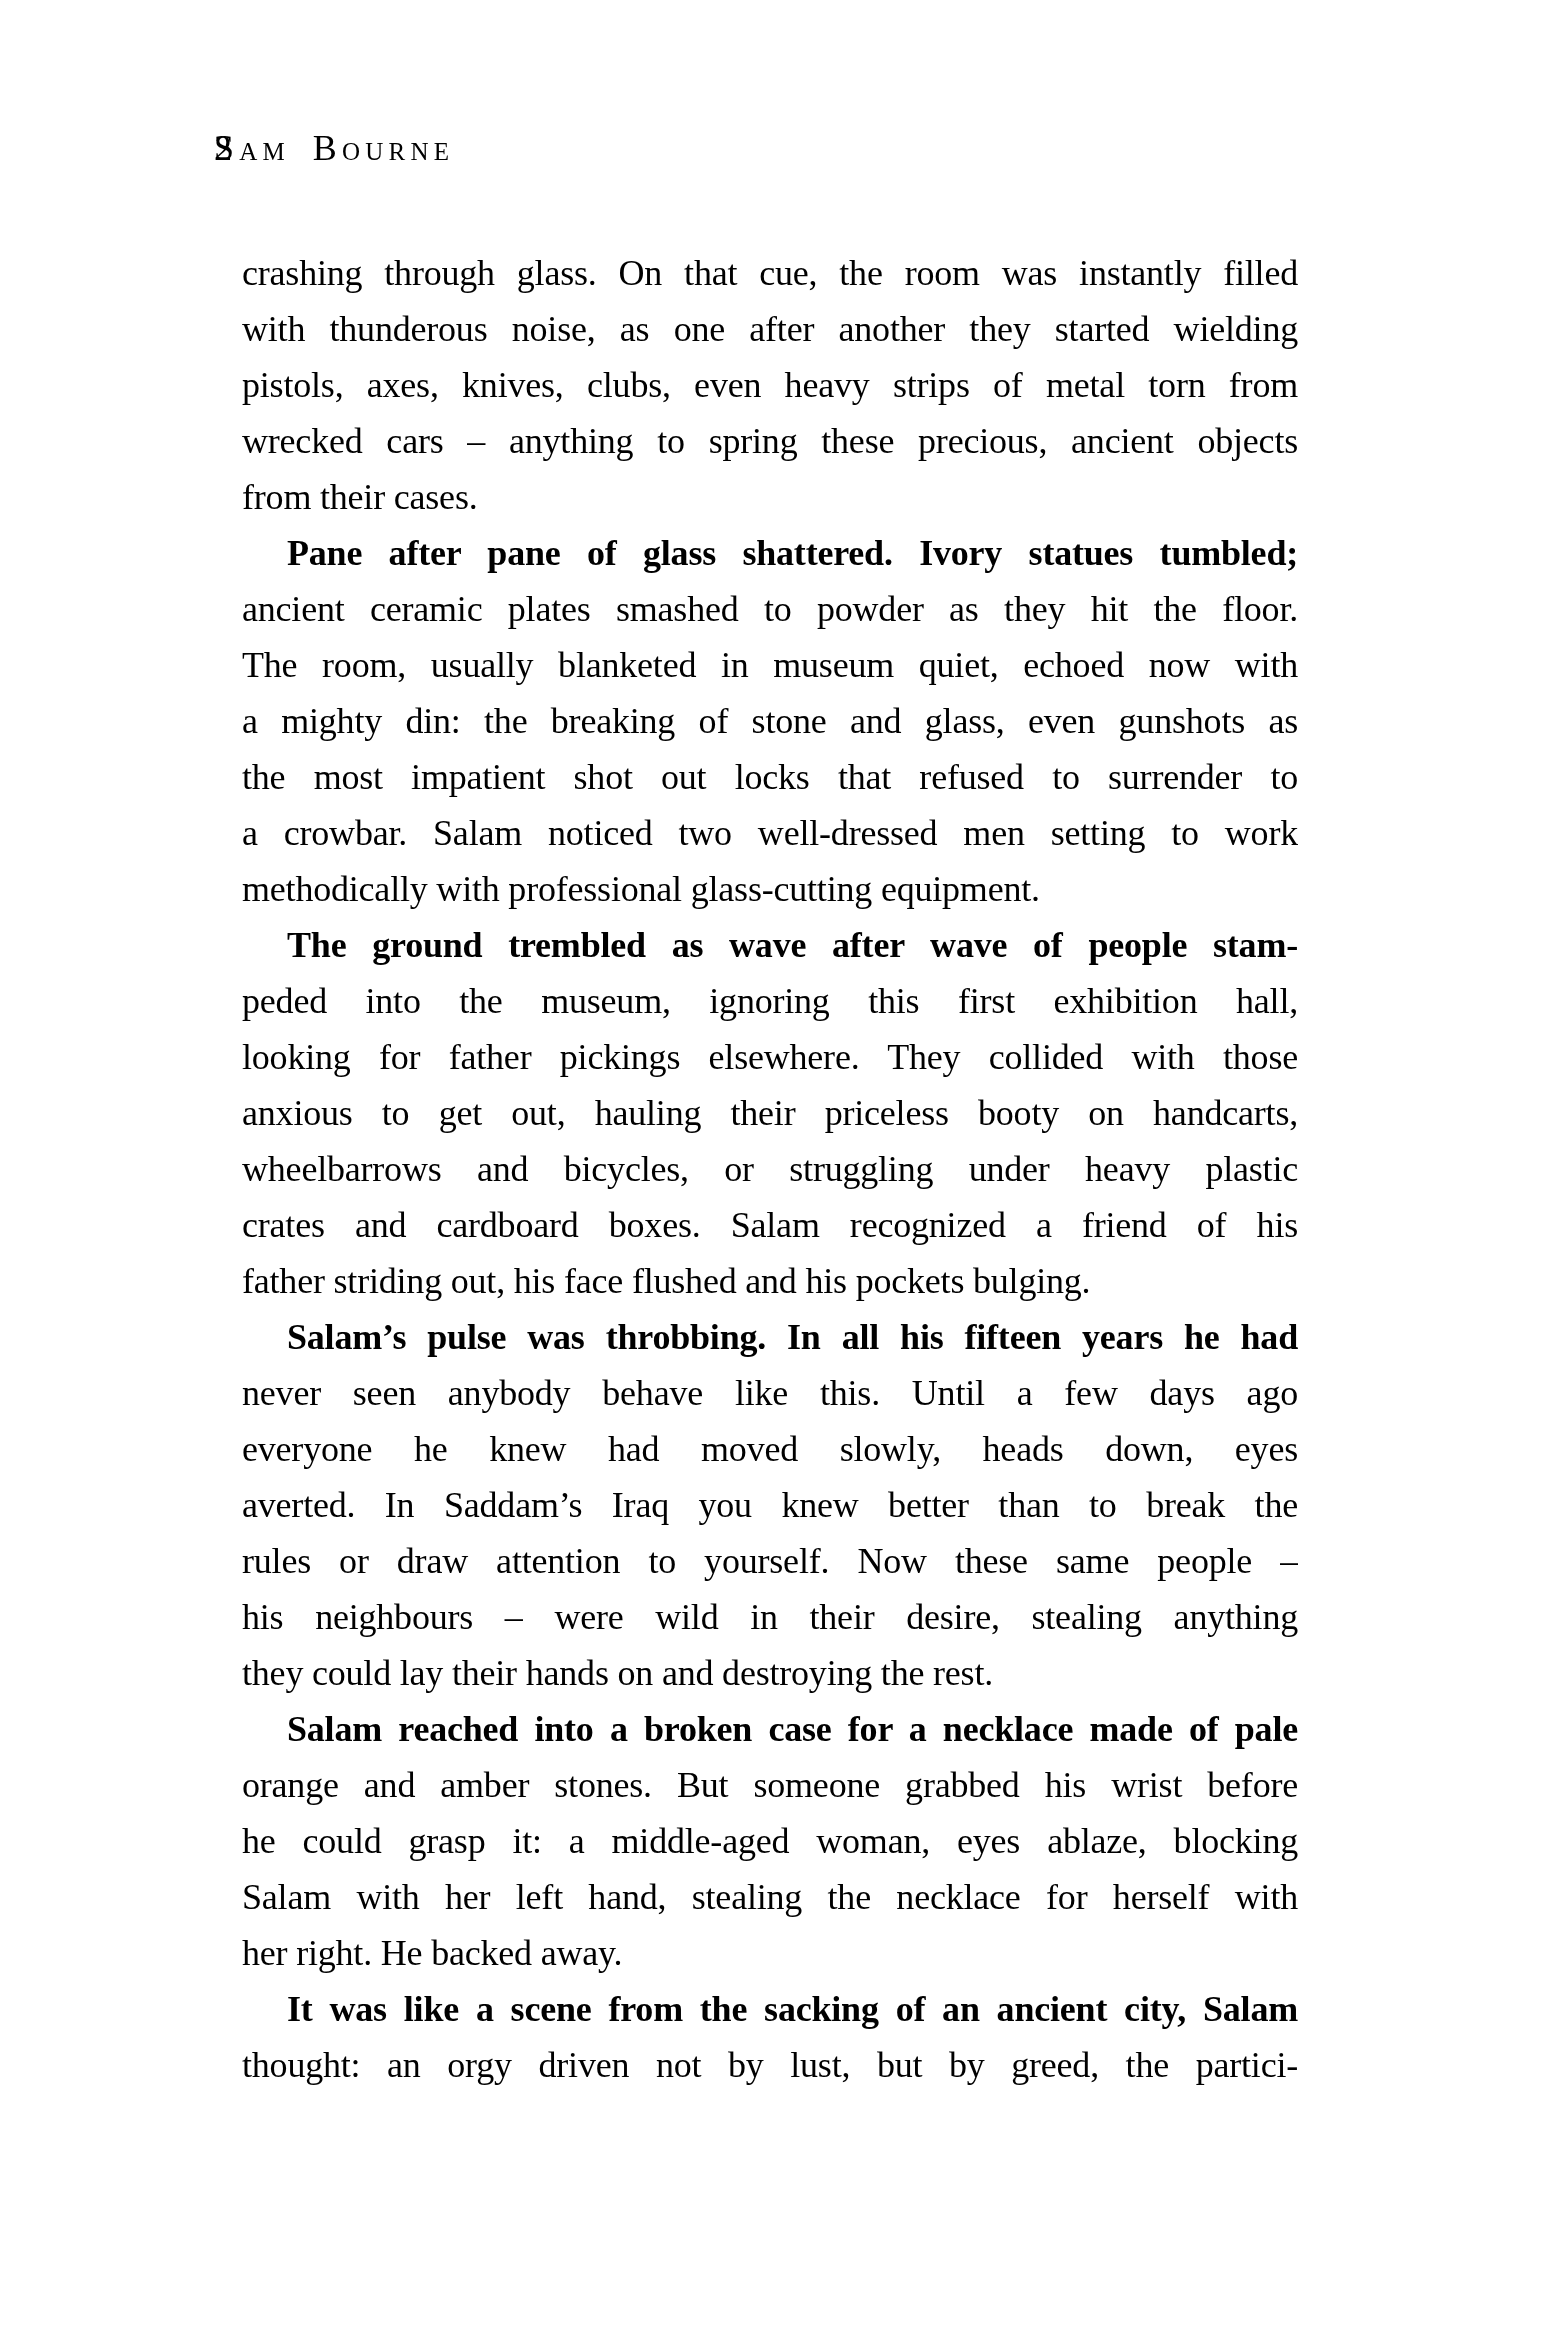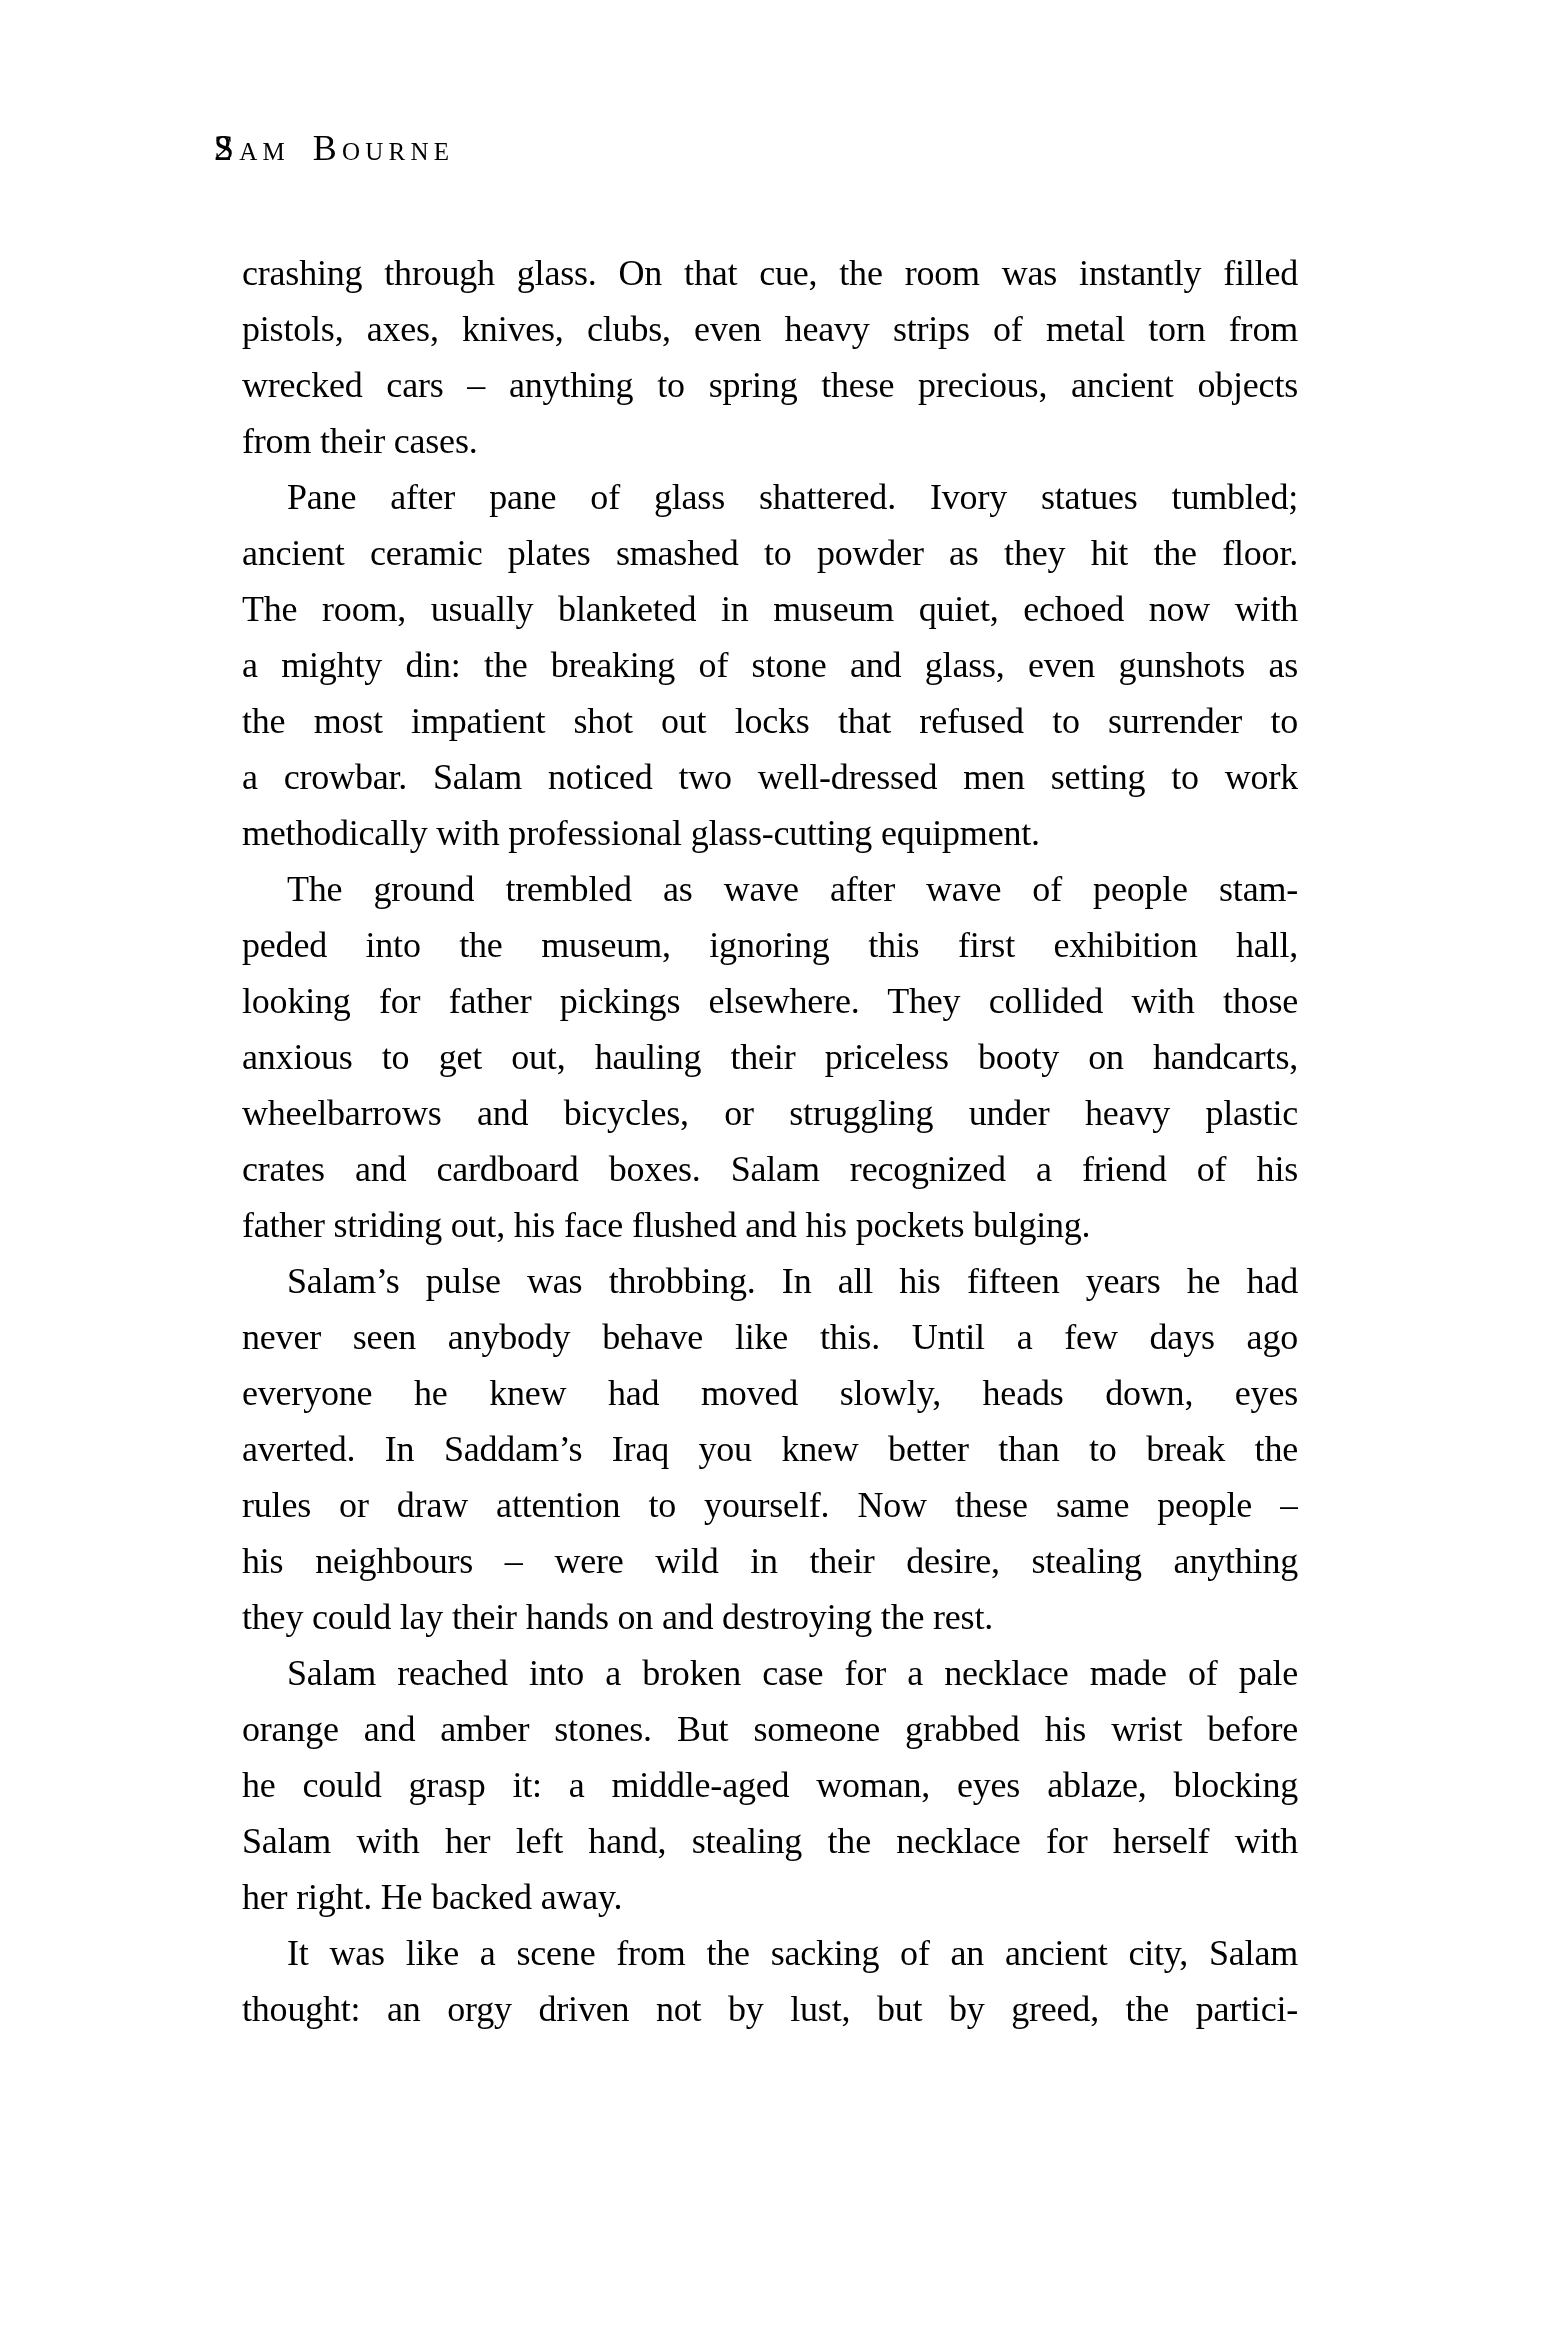--- a/index.html
+++ b/index.html
@@ -55,38 +55,40 @@
     line-height: 56px;
     overflow: hidden;
     text-align: justify;
     text-align-last: justify;
     -moz-text-align-last: justify;
     white-space: normal;
     margin-left: 28px;
   }
   .line.indent {
     text-indent: 45px;
+    font-weight: bold;
   }
   .line.end {
     text-align-last: left;
     font-family: Liberation Serif, serif;
     -moz-text-align-last: left;
   }
 </style>
 </head>
 <body>
 
 <div class="page">
   <div class="header">
     <span class="page-number">2</span>
     <span class="running-head">Sam Bourne</span>
   </div>
   <div class="text-block">
       <div class="paragraph">
         <div class="line">crashing through glass. On that cue, the room was instantly filled</div>
+        <div class="line">with thunderous noise, as one after another they started wielding</div>
         <div class="line">pistols, axes, knives, clubs, even heavy strips of metal torn from</div>
         <div class="line">wrecked cars – anything to spring these precious, ancient objects</div>
         <div class="line end">from their cases.</div>
       </div>
       <div class="paragraph">
         <div class="line indent">Pane after pane of glass shattered. Ivory statues tumbled;</div>
         <div class="line">ancient ceramic plates smashed to powder as they hit the floor.</div>
         <div class="line">The room, usually blanketed in museum quiet, echoed now with</div>
         <div class="line">a mighty din: the breaking of stone and glass, even gunshots as</div>
         <div class="line">the most impatient shot out locks that refused to surrender to</div>

